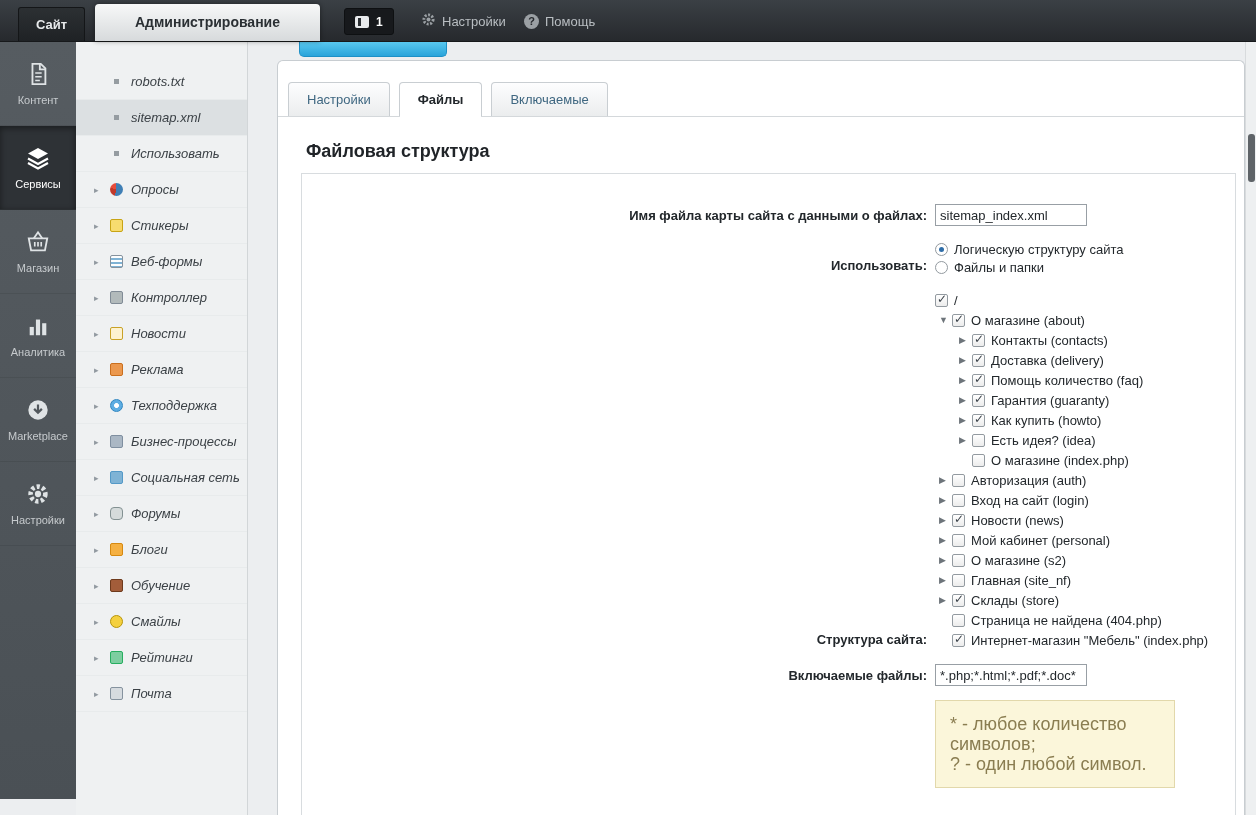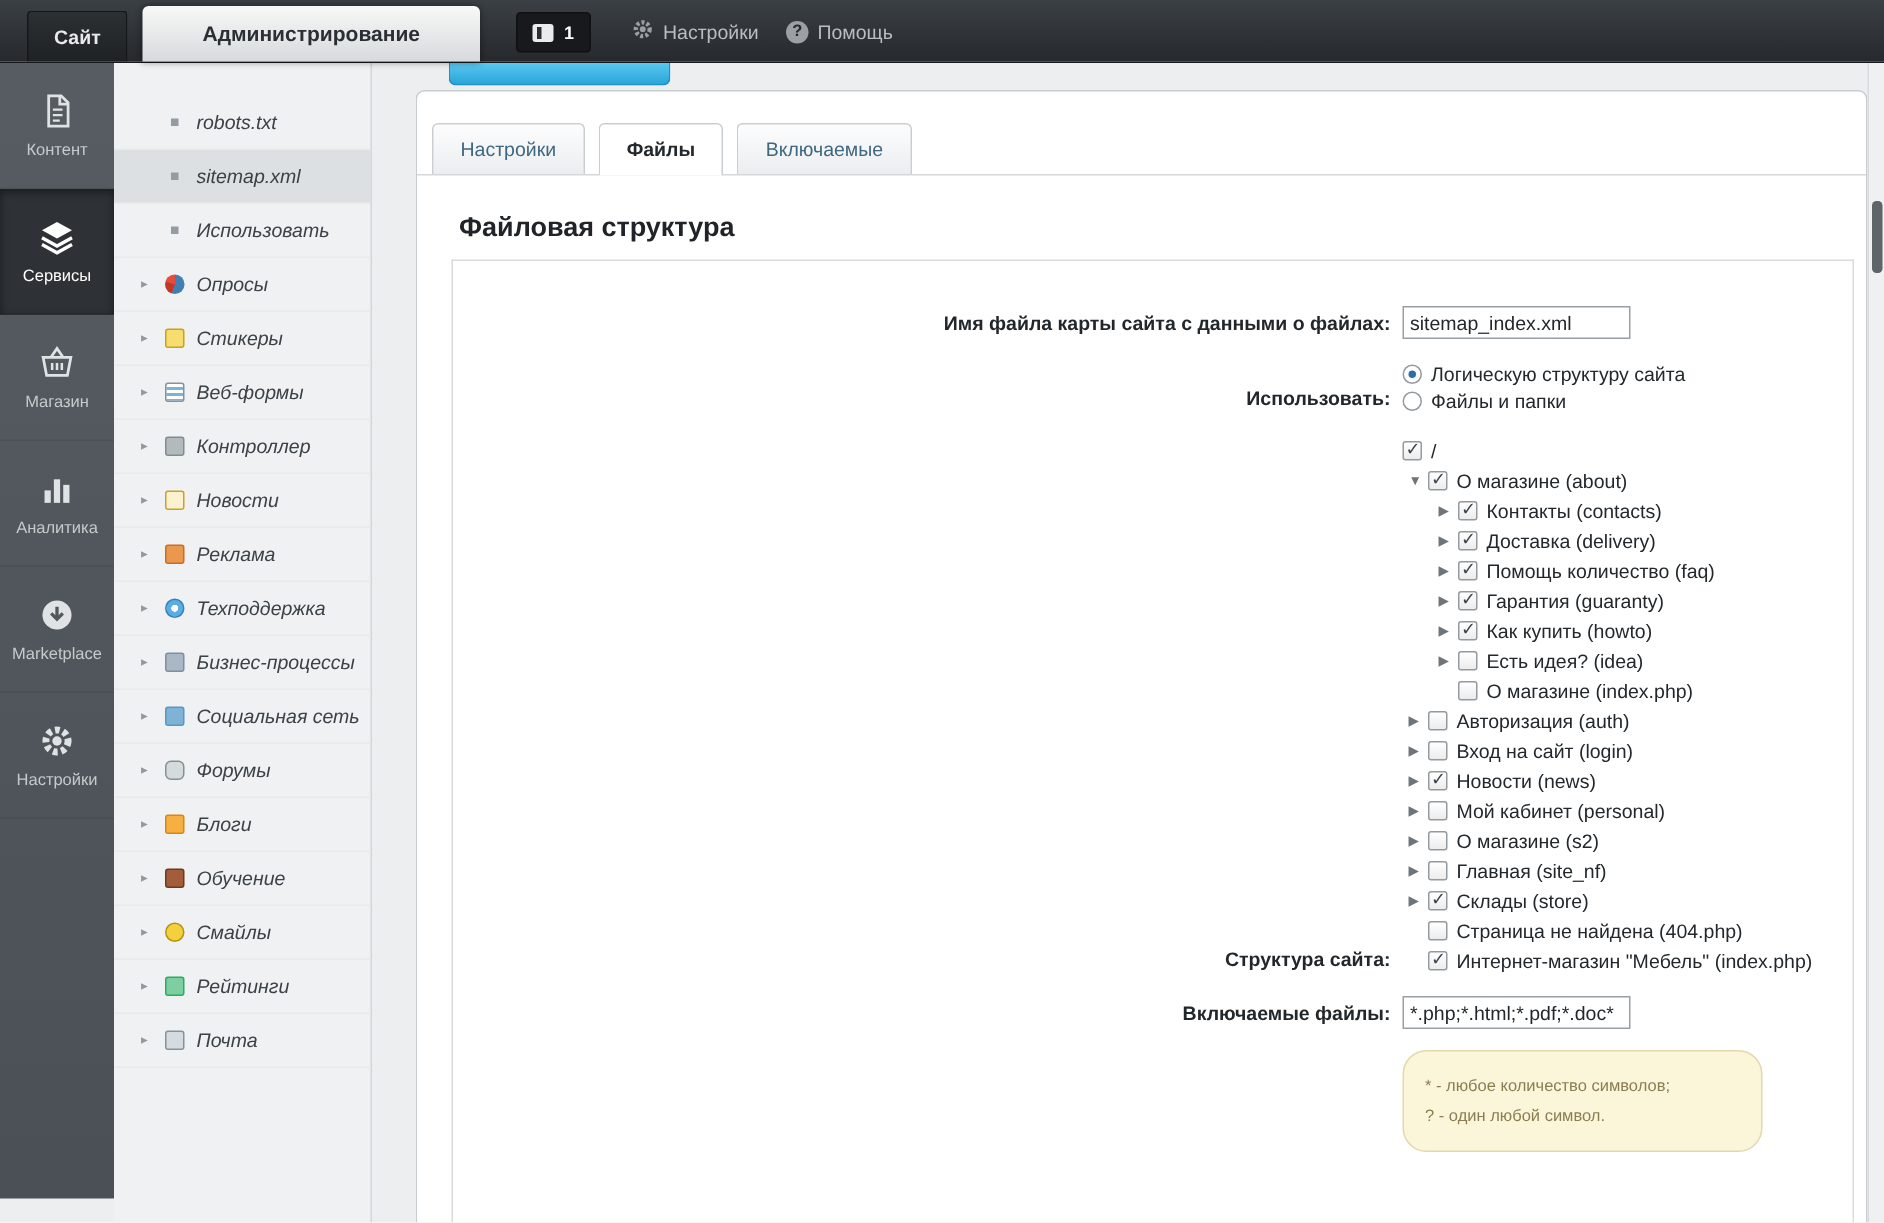--- a/index.html
+++ b/index.html
@@ -66,21 +66,21 @@
   .ffield{font-size:13px;color:#23282c;}
   .txt{width:152px;height:22px;border:1px solid #989fa5;font-size:13px;padding:0 4px;font-family:inherit;color:#23282c;background:#fff;}
   .radio-row{height:18px;display:flex;align-items:center;font-size:13px;color:#23282c;cursor:pointer;}
   .radio{width:13px;height:13px;border:1px solid #939aa0;border-radius:50%;background:#fff;position:relative;margin-right:6px;flex:none;display:inline-block;}
   .radio.sel::after{content:"";position:absolute;left:3px;top:3px;width:5px;height:5px;border-radius:50%;background:#2f6da8;}
   .tree-row{height:20px;display:flex;align-items:center;font-size:13px;color:#23282c;cursor:pointer;}
   .tarrow{width:13px;font-size:9px;color:#6d747a;flex:none;}
   .cb{width:13px;height:13px;border:1px solid #939aa0;border-radius:2px;background:linear-gradient(#fff,#ececec);position:relative;flex:none;margin-right:6px;display:inline-block;}
   .cb.checked::after{content:"\2713";position:absolute;left:1px;top:-3px;font-size:12px;font-weight:bold;color:#3c434a;}
   .note-row{margin-top:6px;}
-  .note{width:240px;background:#fbf6da;border:1px solid #e2d8ab;border-radius:16px;padding:13px 14px;color:#8a7d51;font-size:11px;line-height:20px;}
+  .note{width:240px;background:#fbf6da;border:1px solid #e2d8ab;border-radius:0;padding:13px 14px;color:#8a7d51;font-size:18px;line-height:20px;}
 
   
   .scrollbar{position:absolute;right:0;top:42px;bottom:0;width:11px;background:#eef0f1;border-left:1px solid #d8dbdd;z-index:30;}
   .scroll-thumb{position:absolute;top:92px;left:2px;width:7px;height:48px;background:#5f6468;border-radius:3px;cursor:pointer;}
 </style>
 </head>
 <body>
 
 <div class="topbar">
   <div class="site-tab">Сайт</div>

